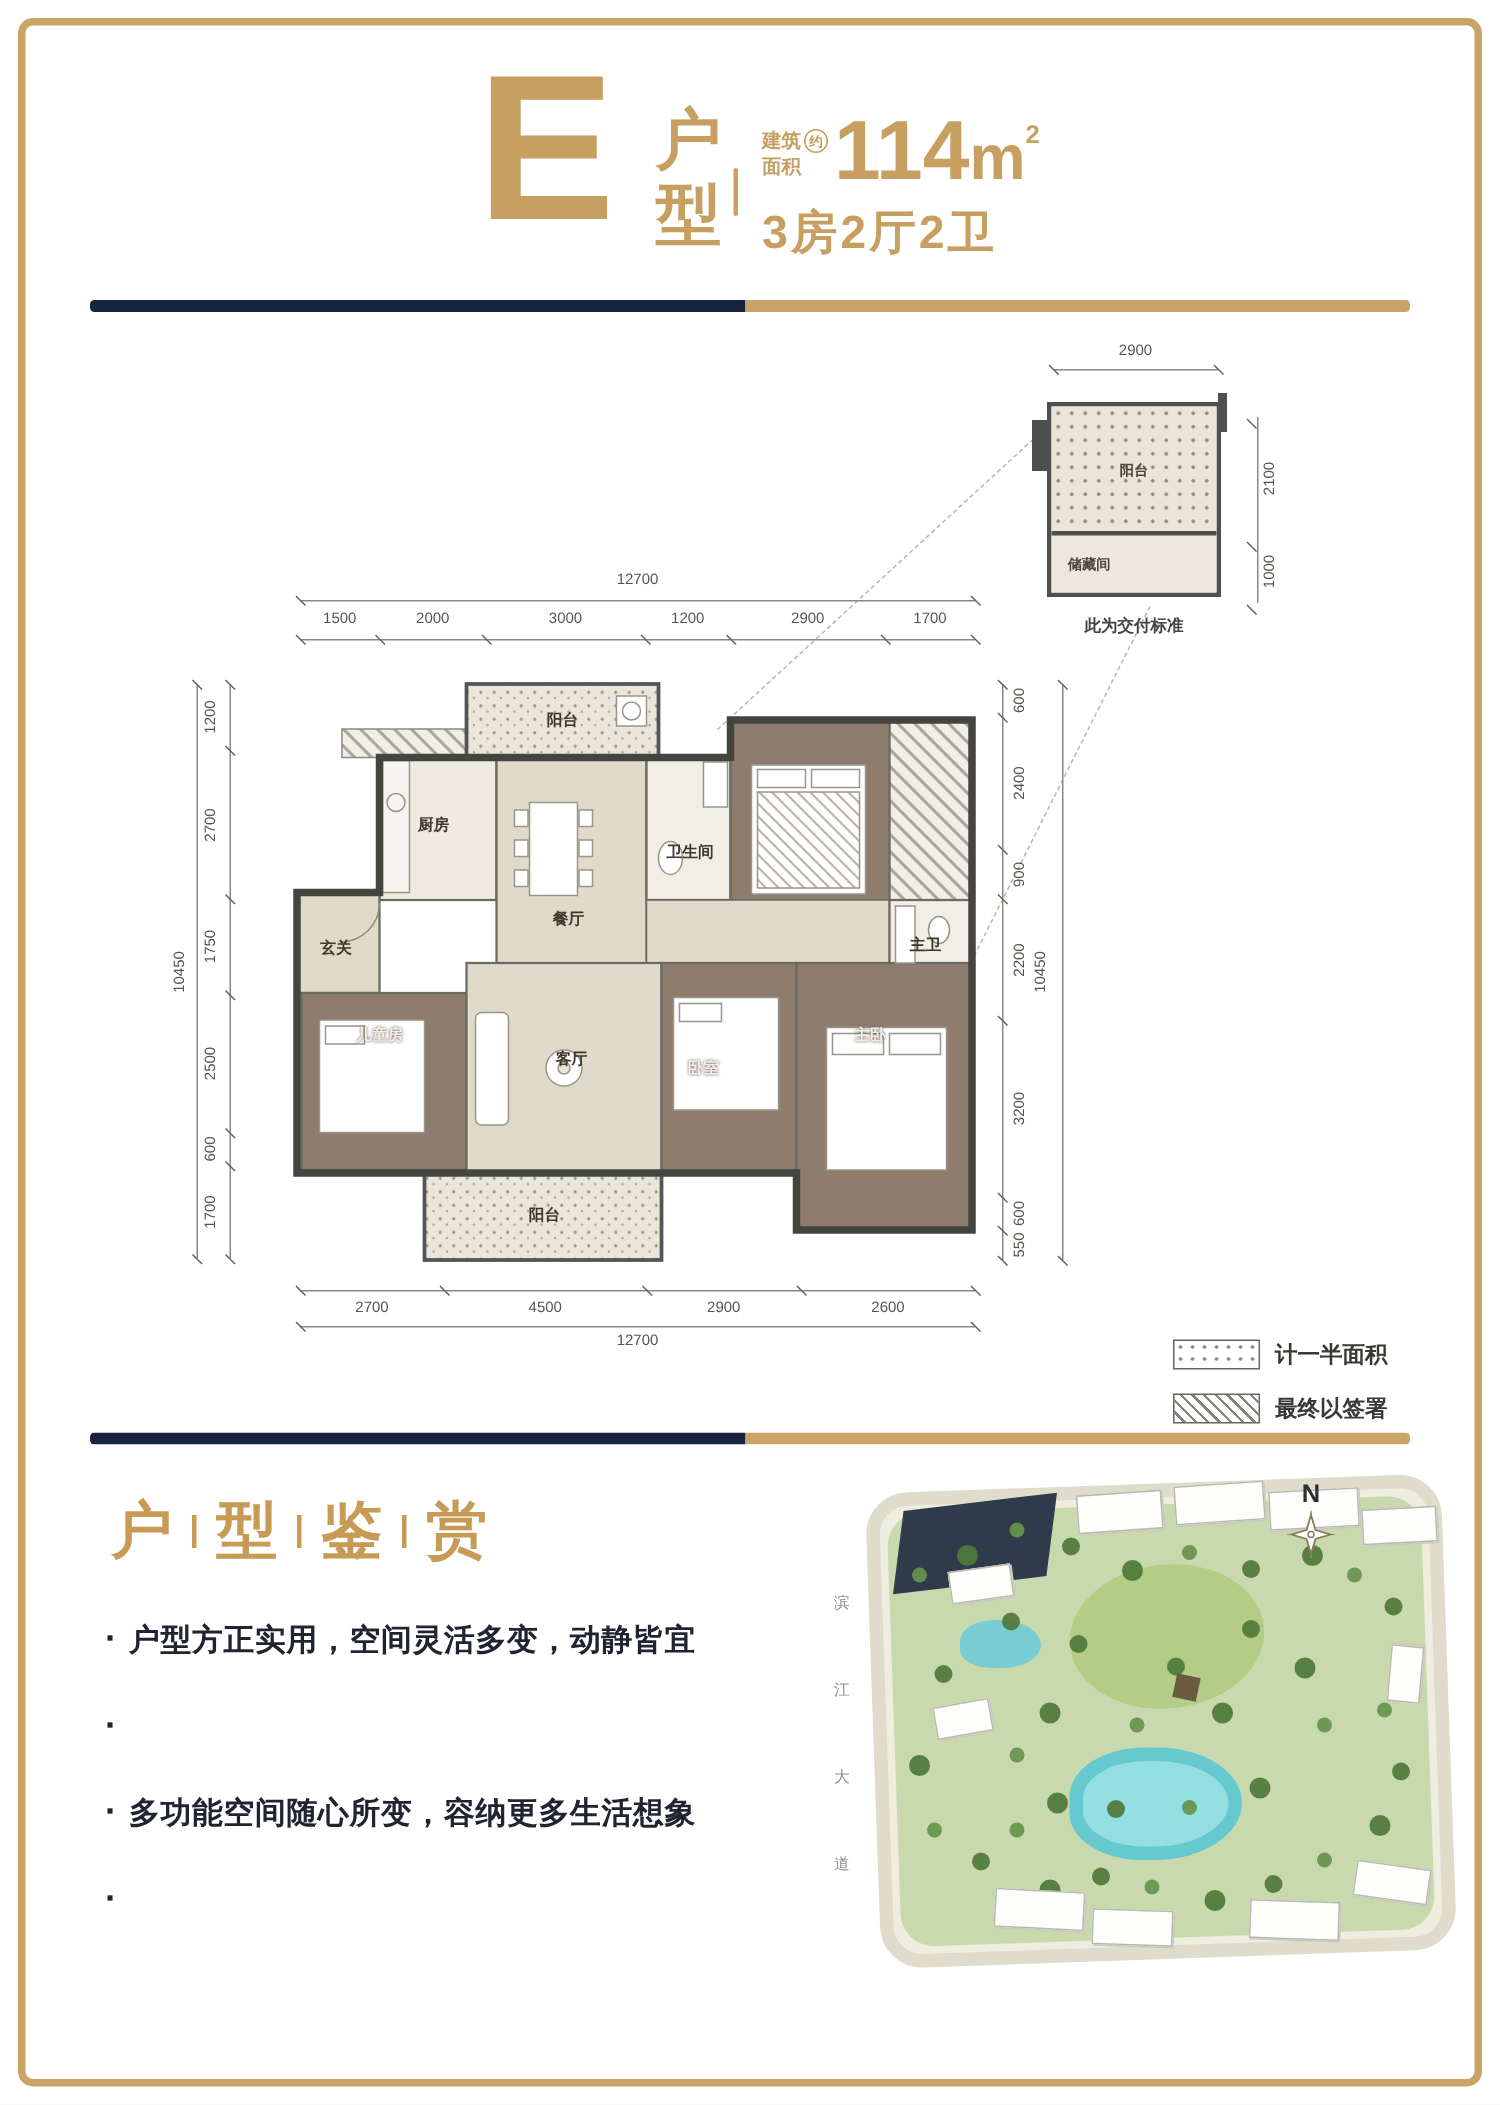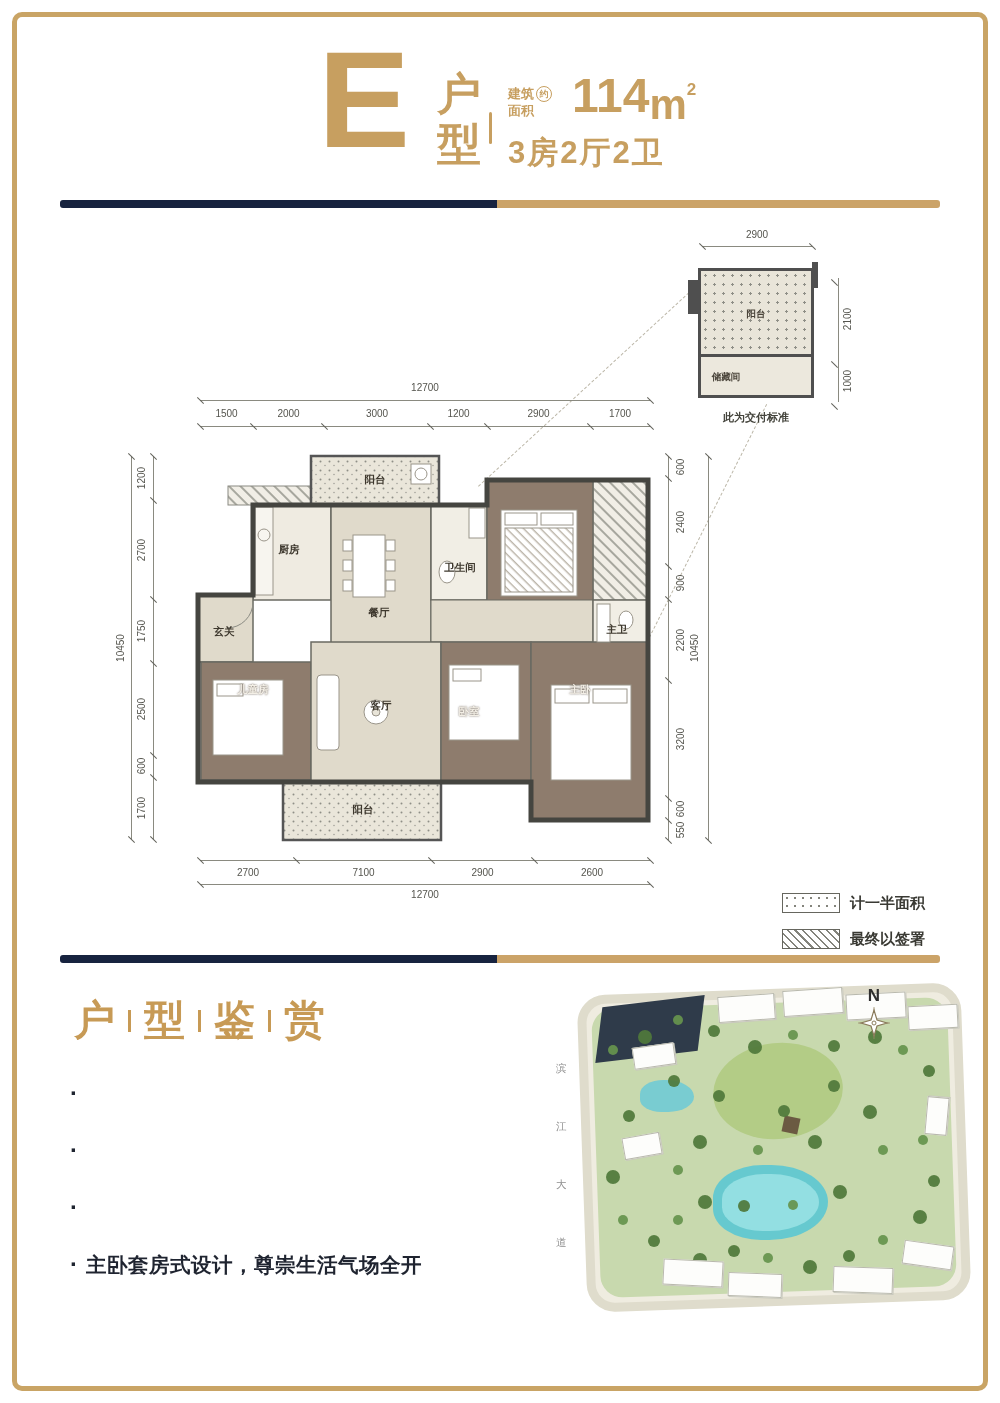--- a/index.html
+++ b/index.html
@@ -10,21 +10,21 @@
   
   .unit-letter{position:absolute;left:318px;top:30px;font-size:138px;font-weight:700;color:#C79F60;line-height:1;}
   .unit-chars{position:absolute;left:437px;top:72px;display:flex;flex-direction:column;gap:6px;}
   .unit-chars span{font-size:44px;font-weight:700;color:#C79F60;line-height:1;}
   .hdr-divider{position:absolute;left:489px;top:112px;width:3px;height:32px;background:#C79F60;border-radius:2px;}
   .area-block{position:absolute;left:508px;top:72px;color:#C79F60;}
   .area-row{display:flex;align-items:flex-start;}
   .area-prefix{display:flex;flex-direction:column;font-size:13px;font-weight:700;line-height:1.3;margin-top:14px;}
   .prefix-line{display:flex;align-items:center;gap:2px;}
   .circled{display:inline-flex;align-items:center;justify-content:center;width:14px;height:14px;border:1px solid #C79F60;border-radius:50%;font-size:9px;}
-  .area-value{font-size:48px;font-weight:700;line-height:1;margin-left:20px;}
+  .area-value{font-size:56px;font-weight:700;line-height:1;margin-left:4px;}
   .area-unit{font-size:42px;font-weight:700;line-height:1;margin-top:12px;}
   .area-exp{font-size:17px;font-weight:700;margin-top:8px;}
   .layout-text{font-size:31px;font-weight:700;letter-spacing:2px;margin-top:6px;}
 
   
   .bar{position:absolute;left:60px;width:880px;height:8px;border-radius:3px;overflow:hidden;}
   .bar .navy{position:absolute;left:0;top:0;bottom:0;width:437px;background:#17233F;}
   .bar .gold{position:absolute;left:437px;top:0;bottom:0;right:0;background:#CBA368;}
   .bar1{top:200px;} .bar2{top:955px;}
 
@@ -148,21 +148,21 @@
       <div class="dlabel" style="left: 620px; top: 413px;">1700</div>
       <div class="dtick" style="left: 650px; top: 422px;"></div>
       <div class="dlabel" style="left: 425px; top: 894px;">12700</div>
       <div class="dline h" style="left: 200px; top: 884px; width: 450px;"></div>
       <div class="dtick" style="left: 200px; top: 880px;"></div>
       <div class="dtick" style="left: 650px; top: 880px;"></div>
       <div class="dline h" style="left: 200px; top: 860px; width: 450px;"></div>
       <div class="dtick" style="left: 200px; top: 856px;"></div>
       <div class="dlabel" style="left: 248px; top: 872px;">2700</div>
       <div class="dtick" style="left: 296px; top: 856px;"></div>
-      <div class="dlabel" style="left: 363.5px; top: 872px;">7100</div>
+      <div class="dlabel" style="left: 363.5px; top: 872px;">4500</div>
       <div class="dtick" style="left: 431px; top: 856px;"></div>
       <div class="dlabel" style="left: 482.5px; top: 872px;">2900</div>
       <div class="dtick" style="left: 534px; top: 856px;"></div>
       <div class="dlabel" style="left: 592px; top: 872px;">2600</div>
       <div class="dtick" style="left: 650px; top: 856px;"></div>
       <div class="dlabel rot" style="left: 120px; top: 647.5px;">10450</div>
       <div class="dline v" style="left: 131px; top: 456px; height: 383px;"></div>
       <div class="dtick" style="left: 131px; top: 452px;"></div>
       <div class="dtick" style="left: 131px; top: 835px;"></div>
       <div class="dline v" style="left: 153px; top: 456px; height: 383px;"></div>
@@ -328,30 +328,31 @@
     <i class="appr-sep"></i>
     <b>型</b>
     <i class="appr-sep"></i>
     <b>鉴</b>
     <i class="appr-sep"></i>
     <b>赏</b>
   </div>
   <div class="bullets">
     <div class="bullet-row">
       <span class="bullet-dot">·</span>
+      <span class="bullet-text">户型方正实用，空间灵活多变，动静皆宜</span>
     </div>
     <div class="bullet-row">
       <span class="bullet-dot">·</span>
     </div>
     <div class="bullet-row">
       <span class="bullet-dot">·</span>
+      <span class="bullet-text">多功能空间随心所变，容纳更多生活想象</span>
     </div>
     <div class="bullet-row">
       <span class="bullet-dot">·</span>
-      <span class="bullet-text">主卧套房式设计，尊崇生活气场全开</span>
     </div>
   </div>
 
   <div class="site">
     <div class="site-ring"></div>
     <div class="site-green"></div>
     <div class="darkroof"></div>
     <div class="lawn"></div>
     <div class="pond"></div>
     <div class="pool">

